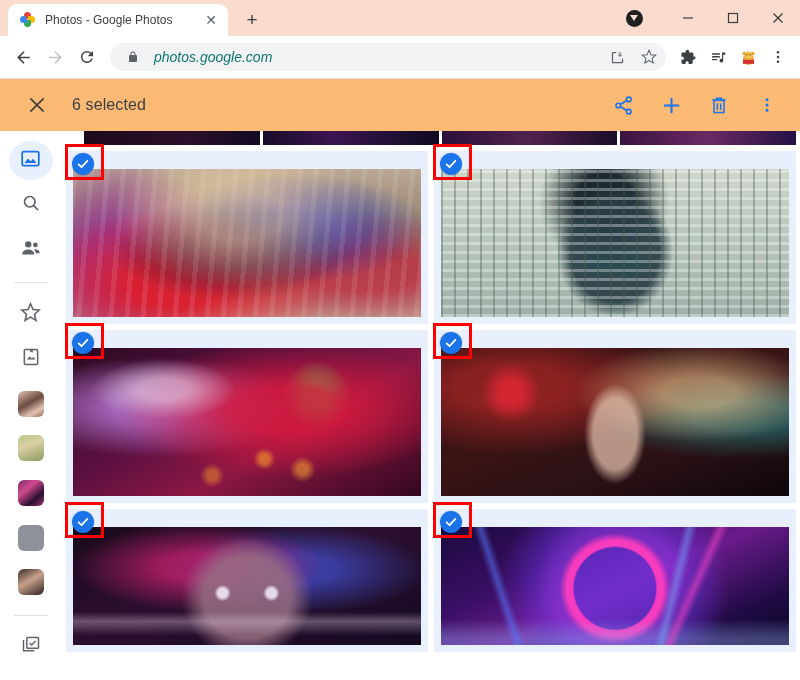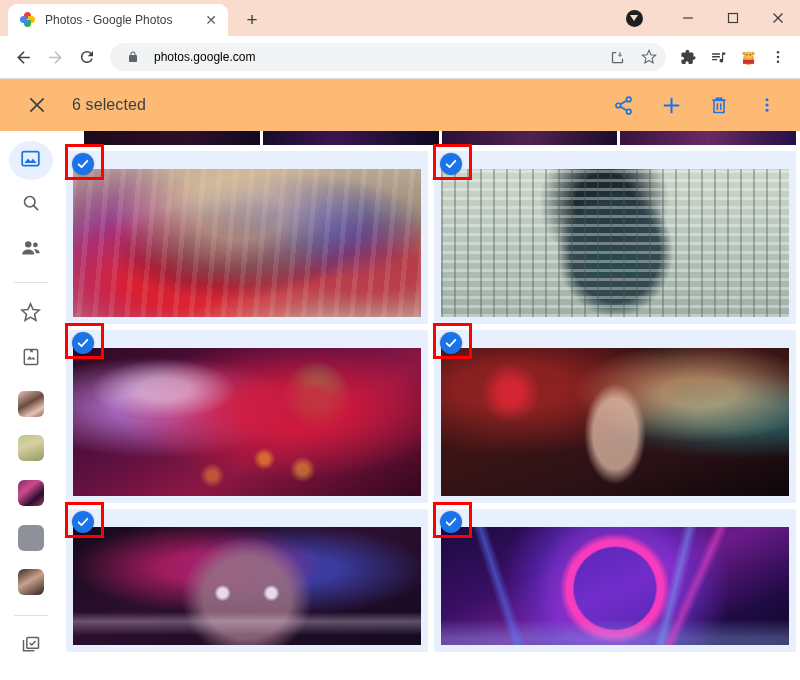--- a/index.html
+++ b/index.html
@@ -71,21 +71,21 @@
   .navbtn {
     width: 30px; height: 30px; display: flex; align-items: center; justify-content: center;
     color: #5f6368; border-radius: 50%;
   }
   .navbtn.dim { color: #bdc1c6; }
   .omnibox {
     flex: 1; height: 28px; background: #f1f3f4; border-radius: 14px;
     display: flex; align-items: center; padding: 0 6px 0 12px; margin: 0 6px;
     gap: 10px;
   }
-  .omnibox .url { flex: 1; font-size: 12px; color: #000000; }
+  .omnibox .url { flex: 1; font-size: 14px; color: #0f766e; font-style: italic; }
   .ob-icon { width: 22px; height: 22px; display:flex; align-items:center; justify-content:center; color:#5f6368;}
   .tb-icon { width: 28px; height: 28px; display:flex; align-items:center; justify-content:center; color:#3c4043; }
   .bookmarkbar-line { height: 1px; background: #dadce0; }
 
   
   .gp-header {
     height: 52px; background: #fdba74; display: flex; align-items: center;
     padding: 0 18px; gap: 0;
   }
   .gp-close {

